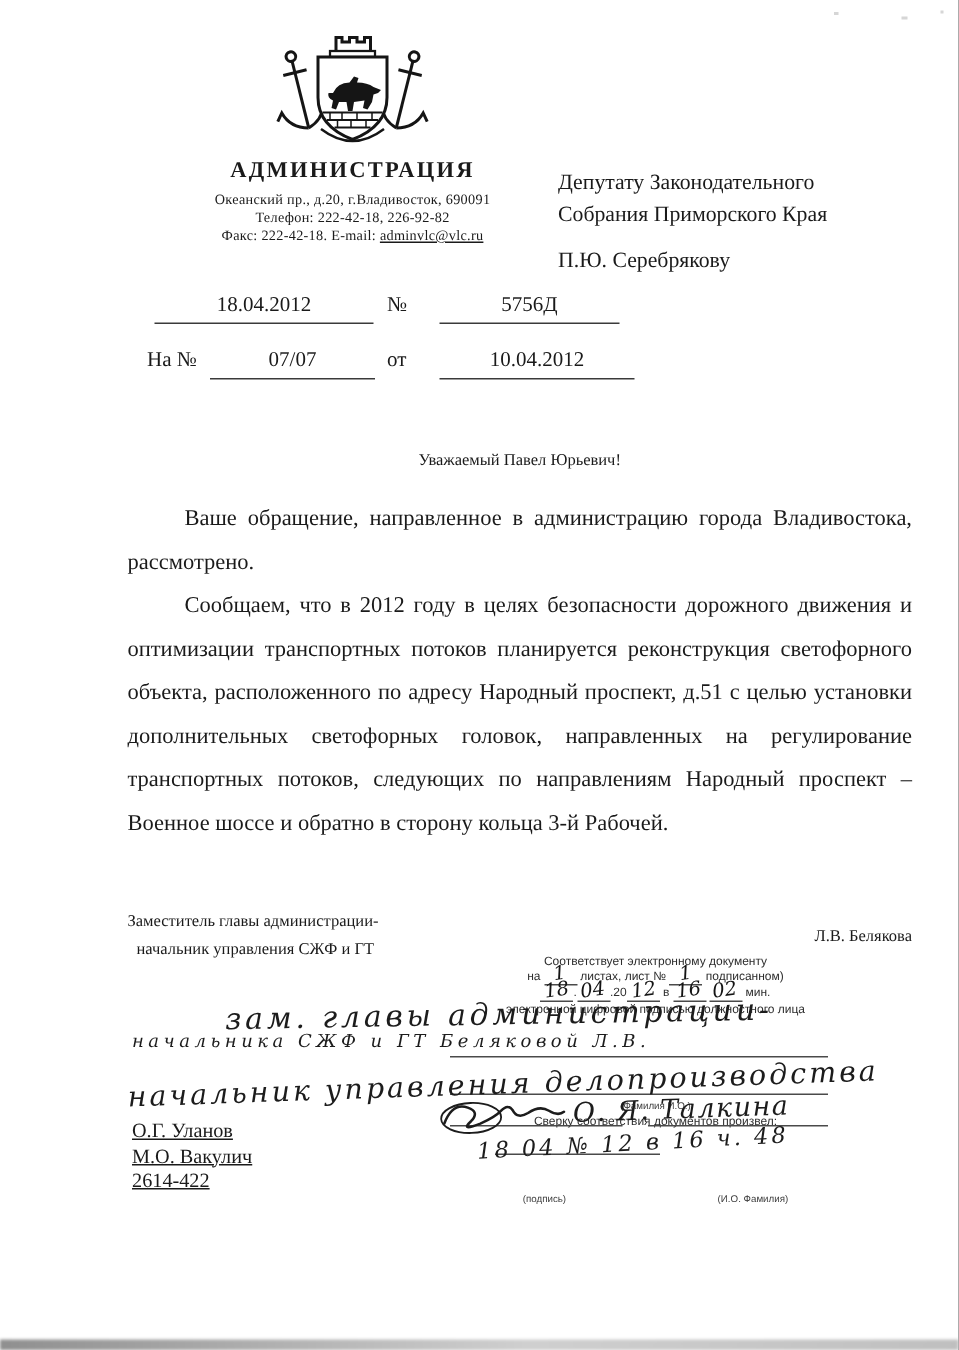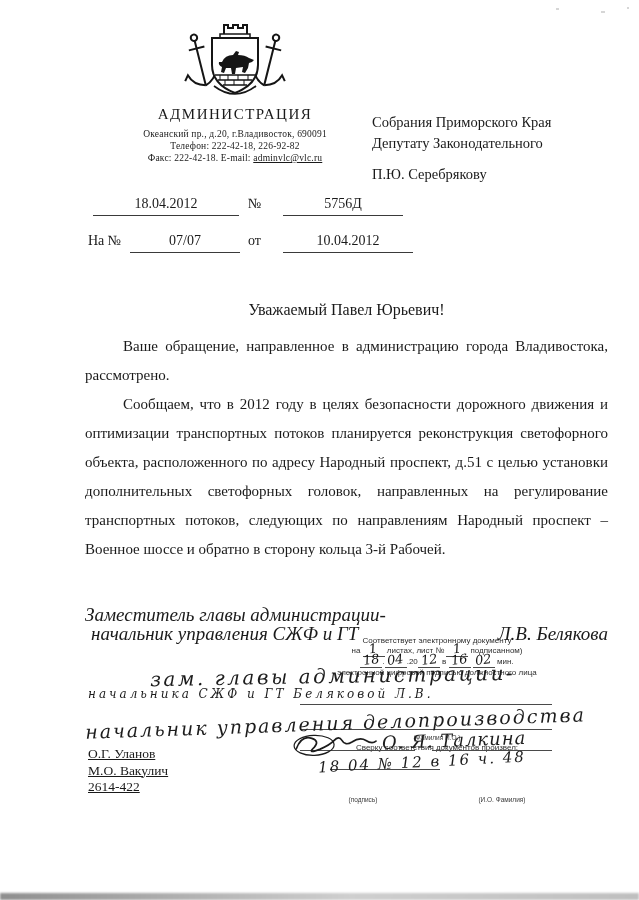--- a/index.html
+++ b/index.html
@@ -8,36 +8,36 @@
     width:639px;height:900px;
     margin:0 auto;
     background:#ffffff;
     font-family:"Liberation Serif", serif;
     color:#1a1a1a;
     overflow:hidden;
   }
   
   .emblem{position:absolute;left:168px;top:20px;width:134px;height:86px;}
   .lh-block{position:absolute;left:100px;top:106px;width:270px;text-align:center;}
-  .org-name{font-weight:normal;font-size:15px;line-height:17px;letter-spacing:1.5px;}
+  .org-name{font-weight:bold;font-size:15px;line-height:17px;letter-spacing:1.5px;}
   .lh-addr{margin-top:5px;font-size:9.5px;line-height:12px;letter-spacing:.2px;}
   .email{text-decoration:underline;}
   
   .recipient{position:absolute;left:372px;top:112px;font-size:14.5px;line-height:21px;}
   .recipient .name{margin-top:10px;}
   
-  .refs{position:absolute;left:85px;top:196px;width:420px;font-size:14px;}
+  .refs{position:absolute;left:95px;top:196px;width:420px;font-size:14px;}
   .refs .lbl{position:absolute;}
   .ul-val{position:absolute;text-align:center;border-bottom:1px solid #3a3a3a;padding-bottom:3px;}
   
-  .salutation{position:absolute;left:85px;top:301px;width:523px;text-align:center;font-size:16px;}
+  .salutation{position:absolute;left:85px;top:301px;width:523px;text-align:center;font-size:11px;}
   .letter-body{position:absolute;left:85px;top:332px;width:523px;font-size:15px;line-height:29px;text-align:justify;}
   .letter-body p{margin:0;text-indent:38px;}
   
-  .sig-row{position:absolute;left:85px;top:605px;width:523px;display:flex;justify-content:space-between;align-items:flex-end;font-size:19px;line-height:19px;font-style:italic;}
+  .sig-row{position:absolute;left:85px;top:605px;width:523px;display:flex;justify-content:space-between;align-items:center;font-size:11px;line-height:19px;}
   .sig-title div:nth-child(2){padding-left:6px;}
   .sig-name{white-space:nowrap;}
   
   .stamp{position:absolute;left:298px;top:636px;width:278px;font-family:"Liberation Sans",sans-serif;font-size:8px;line-height:10px;color:#2e2e2e;text-align:center;}
   .stamp .srow{white-space:nowrap;}
   .blank{display:inline-block;border-bottom:1px solid #4a4a4a;min-width:22px;}
   .hw-sm{font-family:"DejaVu Serif",serif;font-style:italic;font-size:13px;line-height:6px;color:#141414;display:inline-block;transform:rotate(-8deg);}
   .cap{font-size:6.5px;color:#3c3c3c;}
   .cap-row{display:flex;justify-content:space-around;}
   
@@ -94,22 +94,22 @@
   <div class="lh-block">
     <div class="org-name">АДМИНИСТРАЦИЯ</div>
     <div class="lh-addr">
       <div>Океанский пр., д.20, г.Владивосток, 690091</div>
       <div>Телефон: 222-42-18, 226-92-82</div>
       <div><span>Факс: 222-42-18. E-mail: </span><span class="email">adminvlc@vlc.ru</span></div>
     </div>
   </div>
 
   <div class="recipient">
+    <div>Депутату Законодательного</div>
     <div>Собрания Приморского Края</div>
-    <div>Депутату Законодательного</div>
     <div class="name">П.Ю. Серебрякову</div>
   </div>
 
   <div class="refs" style="height:70px;">
     <span class="ul-val" style="left:8px;top:0;width:146px;">18.04.2012</span>
     <span class="lbl" style="left:163px;top:0;">№</span>
     <span class="ul-val" style="left:198px;top:0;width:120px;">5756Д</span>
     <span class="lbl" style="left:3px;top:37px;">На №</span>
     <span class="ul-val" style="left:45px;top:37px;width:110px;">07/07</span>
     <span class="lbl" style="left:163px;top:37px;">от</span>

